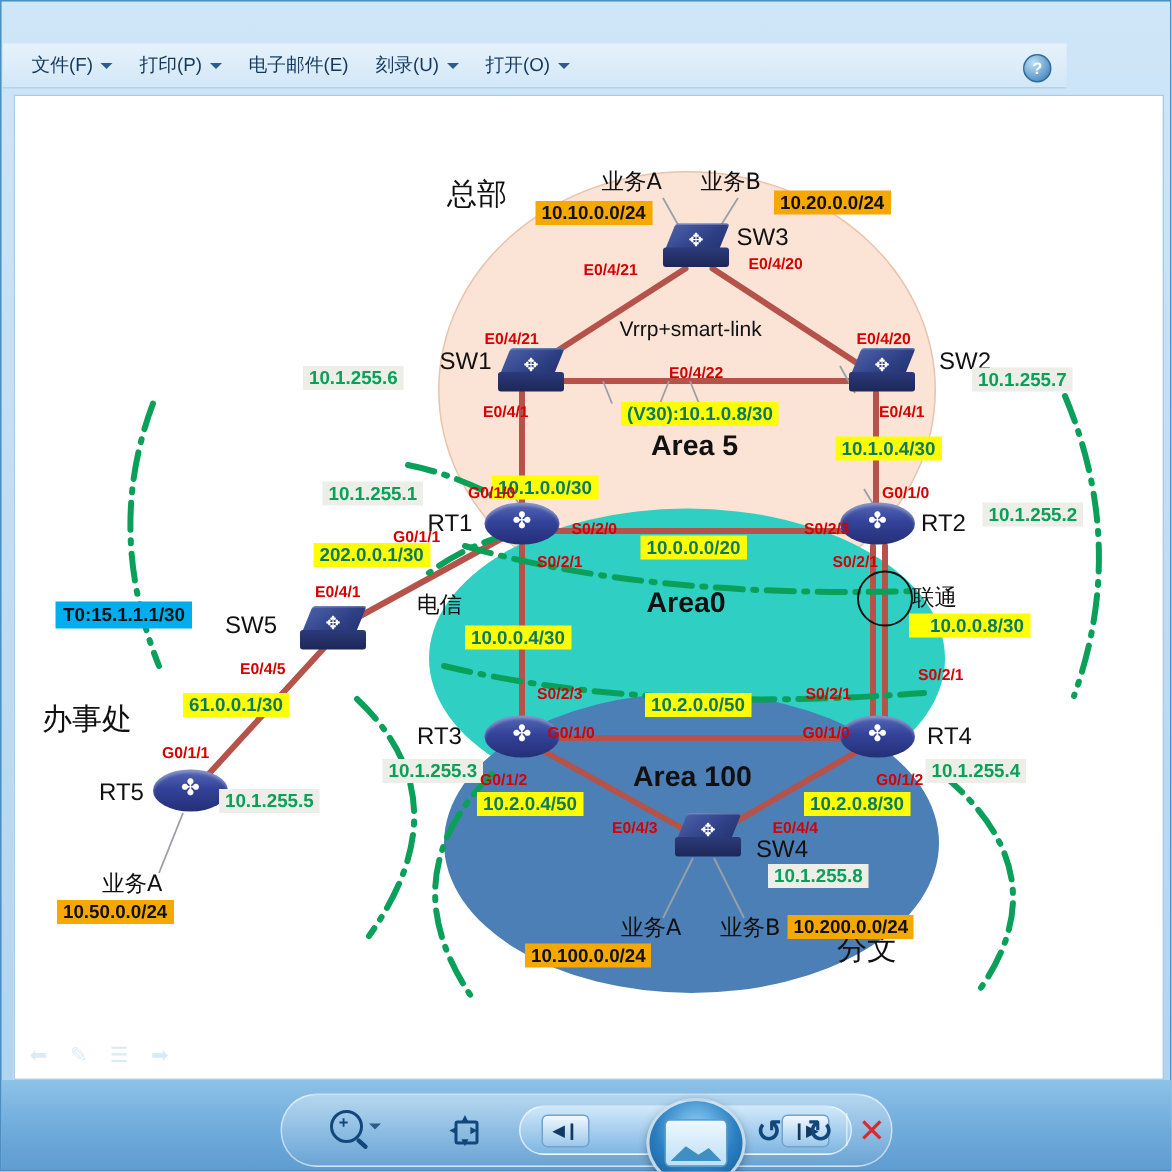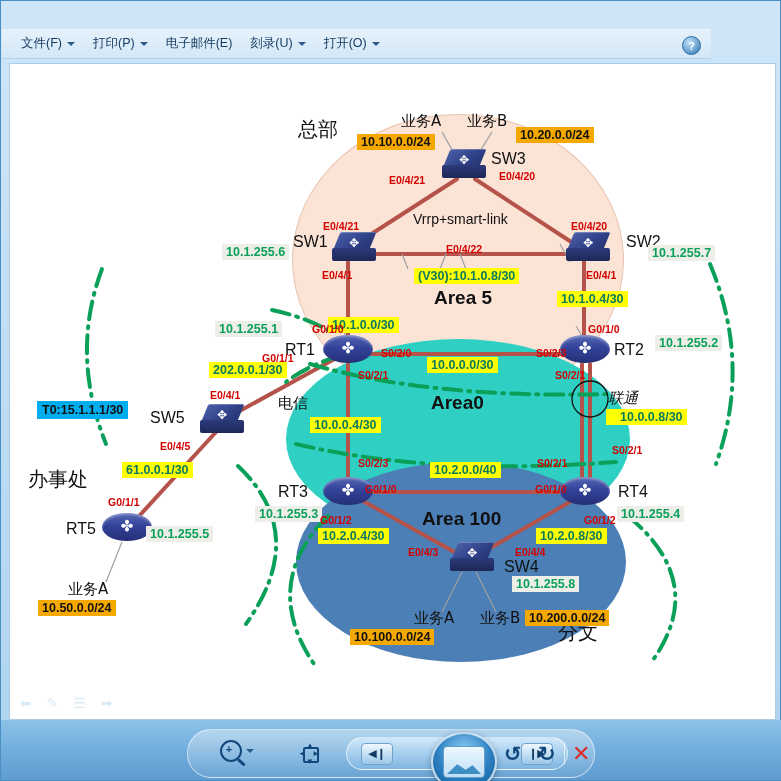--- a/index.html
+++ b/index.html
@@ -289,48 +289,48 @@
     <div class="lbl nodename" style="left:56px;top:456px;">RT5</div>
 
     <div class="lbl areaname" style="left:424px;top:223px;">Area 5</div>
     <div class="lbl areaname" style="left:421px;top:328px;">Area0</div>
     <div class="lbl areaname" style="left:412px;top:444px;">Area 100</div>
 
     <div class="lbl cnbig" style="left:288px;top:52px;">总部</div>
     <div class="lbl cnbig" style="left:18px;top:402px;">办事处</div>
     <div class="lbl cnbig" style="left:548px;top:555px;">分文</div>
     <div class="lbl cnmed" style="left:268px;top:330px;">电信</div>
-    <div class="lbl cnmed" style="left:598px;top:325px;font-style:italic;">联通</div>
+    <div class="lbl cnmed" style="left:598px;top:325px;">联通</div>
 
     <div class="lbl cnmed" style="left:391px;top:48px;">业务A</div>
     <div class="lbl cnmed" style="left:457px;top:48px;">业务B</div>
     <div class="lbl cnmed" style="left:404px;top:545px;">业务A</div>
     <div class="lbl cnmed" style="left:470px;top:545px;">业务B</div>
     <div class="lbl cnmed" style="left:58px;top:516px;">业务A</div>
 
     <div class="lbl org" style="left:347px;top:70px;">10.10.0.0/24</div>
     <div class="lbl org" style="left:506px;top:63px;">10.20.0.0/24</div>
     <div class="lbl org" style="left:28px;top:536px;">10.50.0.0/24</div>
     <div class="lbl org" style="left:340px;top:565px;">10.100.0.0/24</div>
     <div class="lbl org" style="left:515px;top:546px;">10.200.0.0/24</div>
 
     <div class="lbl yel" style="left:318px;top:227px;margin-top:26px;">10.1.0.0/30</div>
     <div class="lbl yel" style="left:547px;top:227px;">10.1.0.4/30</div>
     <div class="lbl yel" style="left:404px;top:192px;margin-top:12px;">(V30):10.1.0.8/30</div>
-    <div class="lbl yel" style="left:417px;top:293px;">10.0.0.0/30</div>
+    <div class="lbl yel" style="left:417px;top:293px;">10.0.0.0/20</div>
     <div class="lbl yel" style="left:300px;top:353px;">10.0.0.4/30</div>
     <div class="lbl yel" style="left:596px;top:345px;padding-left:14px;">10.0.0.8/30</div>
-    <div class="lbl yel" style="left:420px;top:398px;">10.2.0.0/40</div>
-    <div class="lbl yel" style="left:308px;top:464px;">10.2.0.4/30</div>
+    <div class="lbl yel" style="left:420px;top:398px;">10.2.0.0/50</div>
+    <div class="lbl yel" style="left:308px;top:464px;">10.2.0.4/50</div>
     <div class="lbl yel" style="left:526px;top:464px;">10.2.0.8/30</div>
     <div class="lbl yel" style="left:199px;top:298px;">202.0.0.1/30</div>
     <div class="lbl yel" style="left:112px;top:398px;">61.0.0.1/30</div>
     <div class="lbl cyanbox" style="left:27px;top:337px;">T0:15.1.1.1/30</div>
 
-    <div class="lbl grn" style="left:212px;top:180px;text-align:right;">10.1.255.6</div>
+    <div class="lbl grn" style="left:192px;top:180px;text-align:right;">10.1.255.6</div>
     <div class="lbl grn" style="left:638px;top:181px;">10.1.255.7</div>
     <div class="lbl grn" style="left:502px;top:512px;">10.1.255.8</div>
     <div class="lbl grn" style="left:205px;top:257px;">10.1.255.1</div>
     <div class="lbl grn" style="left:645px;top:271px;">10.1.255.2</div>
     <div class="lbl grn" style="left:245px;top:442px;">10.1.255.3</div>
     <div class="lbl grn" style="left:607px;top:442px;">10.1.255.4</div>
     <div class="lbl grn" style="left:136px;top:462px;">10.1.255.5</div>
 
     <div class="lbl ifc" style="left:379px;top:110px;">E0/4/21</div>
     <div class="lbl ifc" style="left:489px;top:106px;">E0/4/20</div>

